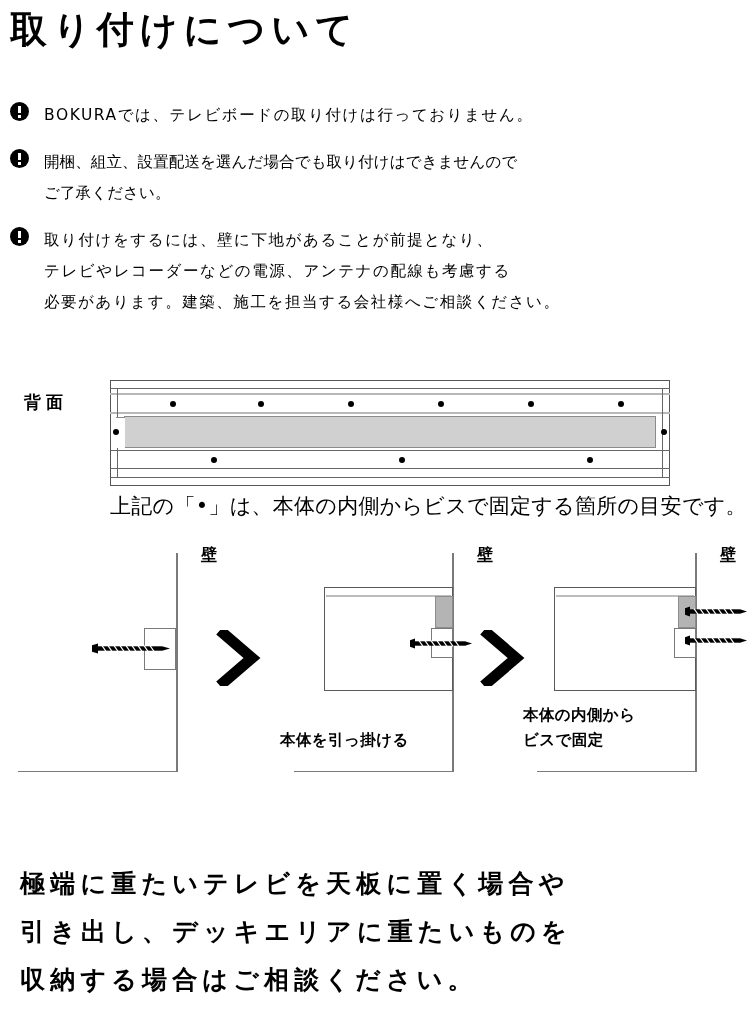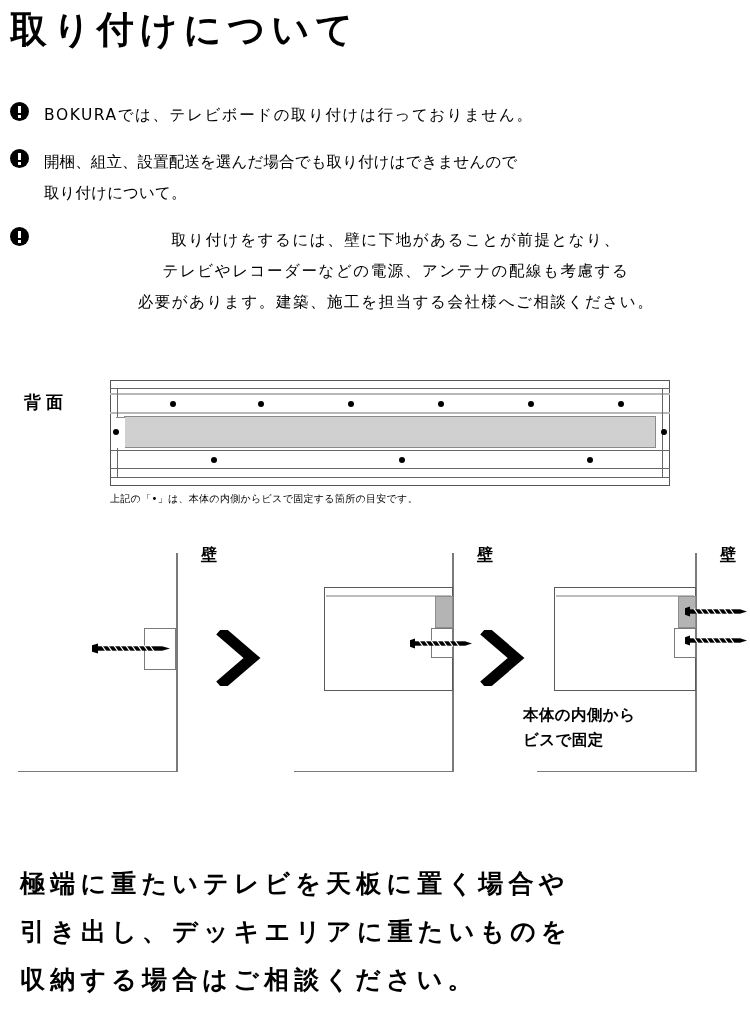--- a/index.html
+++ b/index.html
@@ -35,21 +35,21 @@
     left: 10px;
     top: 84px;
     width: 738px;
   }
   .notice-item {
     position: relative;
     padding-left: 34px;
     margin-bottom: 16px;
     margin-top: 16px;
   }
-  .notice-item:last-child { margin-bottom: 0; text-align: center; }
+  .notice-item:last-child { margin-bottom: 0; }
 
   .warn-icon {
     position: absolute;
     left: 0;
     top: 2px;
     width: 19px;
     height: 19px;
     border-radius: 50%;
     background: #000000;
   }
@@ -160,21 +160,21 @@
     width: 6px;
     height: 6px;
     border-radius: 50%;
     background: #000000;
   }
 
   .back-caption {
     position: absolute;
     left: 110px;
     top: 120px;
-    font-size: 10px;
+    font-size: 21px;
     letter-spacing: 0.3px;
     font-weight: 500;
     white-space: nowrap;
   }
 
   
   .steps {
     position: absolute;
     left: 0;
     top: 540px;
@@ -292,21 +292,21 @@
 <div class="notice-list">
 
   <div class="notice-item">
     <span class="warn-icon"></span>
     <div class="notice-text">BOKURAでは、テレビボードの取り付けは行っておりません。</div>
   </div>
 
   <div class="notice-item">
     <span class="warn-icon"></span>
     <div class="notice-text tight">開梱、組立、設置配送を選んだ場合でも取り付けはできませんので
-取り付けについて。</div>
+ご了承ください。</div>
   </div>
 
   <div class="notice-item">
     <span class="warn-icon"></span>
     <div class="notice-text">取り付けをするには、壁に下地があることが前提となり、
 テレビやレコーダーなどの電源、アンテナの配線も考慮する
 必要があります。建築、施工を担当する会社様へご相談ください。</div>
   </div>
 
 </div>
@@ -407,20 +407,21 @@
           <line x1="15" y1="2.6" x2="19" y2="8.4"></line>
           <line x1="21" y1="2.6" x2="25" y2="8.4"></line>
           <line x1="27" y1="2.6" x2="31" y2="8.4"></line>
           <line x1="33" y1="2.6" x2="37" y2="8.4"></line>
           <line x1="39" y1="2.6" x2="43" y2="8.4"></line>
           <line x1="45" y1="2.6" x2="49" y2="8.4"></line>
         </g>
       </svg>
     </div>
 
+    <div class="step-caption">本体を引っ掛ける</div>
   </div>
 
   <div class="chevron" style="left:480px; top:90px;">
     <svg width="46" height="56" viewBox="0 0 46 56">
       <path d="M8 4 L36 28 L8 52" fill="none" stroke="#000" stroke-width="11" stroke-linecap="square" stroke-linejoin="miter"></path>
     </svg>
   </div>
 
   <div class="step step-3">
     <div class="wall-line"></div>

